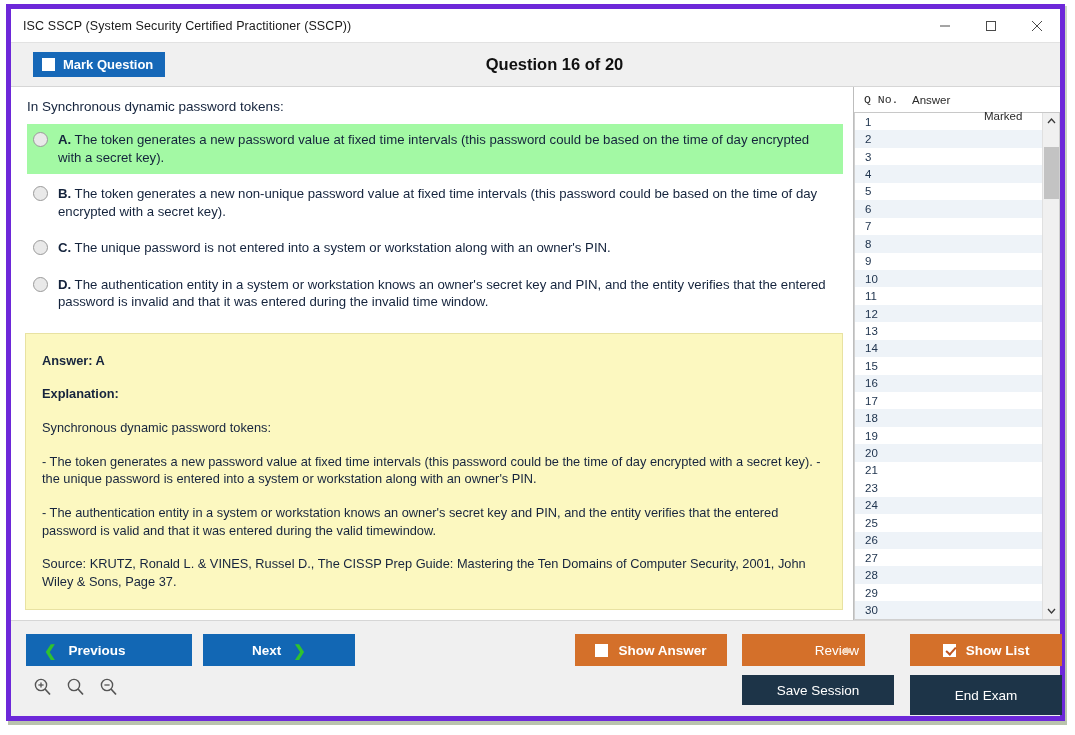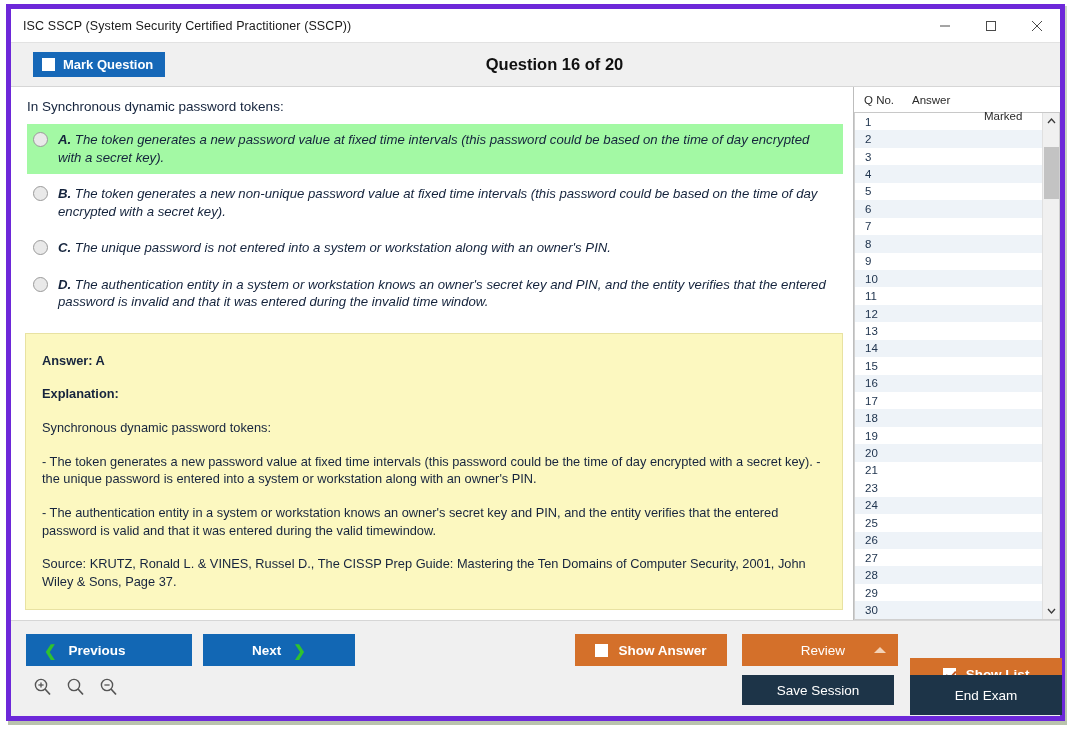--- a/index.html
+++ b/index.html
@@ -92,21 +92,21 @@
     display: flex; flex-direction: column;
     padding: 0;
   }
   .scroll-content { flex: 1; overflow: hidden; padding: 0 0 0 0; }
 
   .question-stem {
     font-size: 13.5px; color: #14233c;
     padding: 12px 16px 10px 16px;
   }
 
-  .options { padding: 0 10px 0 16px; font-style: italic; }
+  .options { padding: 0 10px 0 16px; }
   .option-row {
     display: flex; align-items: flex-start;
     gap: 10px;
     padding: 7px 8px 8px 6px;
     margin-bottom: 4px;
     font-size: 13.2px; color: #14233c;
     line-height: 1.33;
   }
   .option-row.correct { background: #a3f9a4; }
   .radio {
@@ -143,21 +143,21 @@
     margin: 0;
   }
   .list-head {
     display: flex;
     height: 26px; min-height: 26px;
     border-bottom: 1px solid #c8c8c8;
     background: #ffffff;
     align-items: center;
     font-size: 11.5px; color: #2a2a2a;
   }
-  .col-qno { width: 58px; padding-left: 10px; }
+  .col-qno { width: 58px; padding-left: 10px; font-family: Liberation Mono, monospace; }
   .col-ans { width: 72px; }
   .col-mark { flex: 1; margin-top: 32px; }
   .list-rows-wrap { flex: 1; display: flex; min-height: 0; border: 1px solid #d0d0d0; border-top: none; }
   .list-rows { flex: 1; overflow: hidden; }
   .qrow {
     display: flex; align-items: center;
     height: 17.45px;
     font-size: 11.5px; color: #20354f;
   }
   .qrow.alt { background: #eef3f8; }
@@ -201,22 +201,22 @@
     position: absolute;
   }
   .btn-blue { background: #1267b4; }
   .btn-orange { background: #d4702a; }
   .btn-dark { background: #1d3448; font-weight: normal; font-size: 13.5px; }
   .chev { color: #2fc22f; font-size: 15px; font-weight: bold; line-height: 1; }
 
   #btn-previous { left: 15px; top: 13px; width: 166px; height: 32px; justify-content: flex-start; padding-left: 18px; gap: 12px; }
   #btn-next { left: 192px; top: 13px; width: 152px; height: 32px; justify-content: center; gap: 12px; }
   #btn-show-answer { left: 564px; top: 13px; width: 152px; height: 32px; justify-content: center; gap: 10px; }
-  #btn-review { left: 731px; top: 13px; width: 156px; height: 32px; justify-content: center; padding-left: 12px; font-weight: normal; }
-  #btn-show-list { left: 899px; top: 13px; width: 152px; height: 32px; justify-content: center; gap: 10px; margin-top: 24px; }
+  #btn-review { left: 731px; top: 13px; width: 123px; height: 32px; justify-content: flex-end; padding-left: 12px; font-weight: normal; }
+  #btn-show-list { left: 899px; top: 13px; width: 152px; height: 32px; justify-content: center; gap: 10px; }
   #btn-save-session { left: 731px; top: 54px; width: 152px; height: 30px; justify-content: center; }
   #btn-end-exam { left: 899px; top: 54px; width: 152px; height: 40px; justify-content: center; }
 
   .rev-caret {
     position: absolute; right: 12px; top: 50%;
     transform: translateY(-50%);
     width: 0; height: 0;
     border-left: 6px solid transparent;
     border-right: 6px solid transparent;
     border-bottom: 6px solid #f3d2b6;

